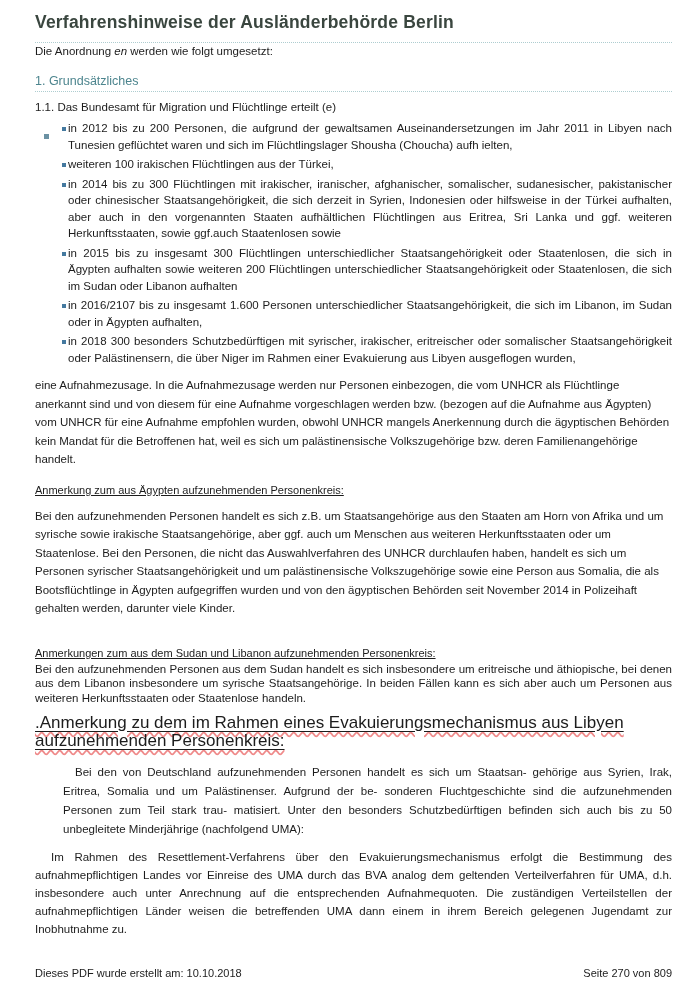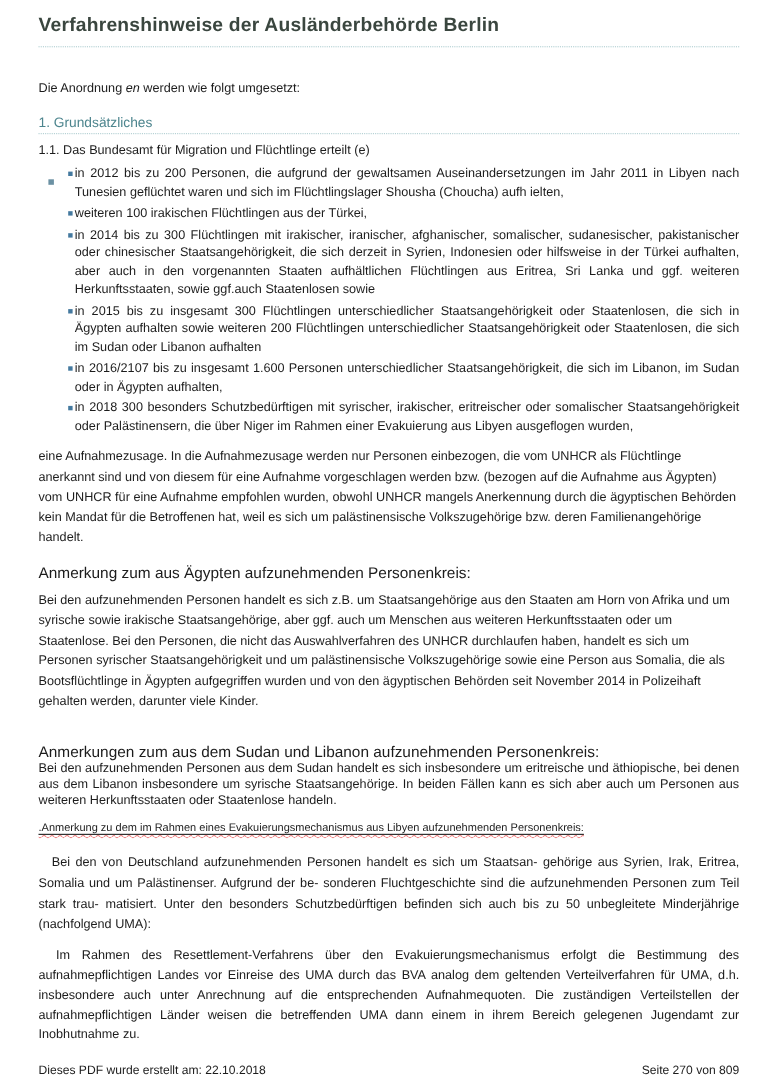--- a/index.html
+++ b/index.html
@@ -16,21 +16,21 @@
 
   .doc-title {
     font-size: 17.5px;
     font-weight: bold;
     color: #3a463f;
     letter-spacing: 0.2px;
     padding-bottom: 9px;
     border-bottom: 1px dotted #aecdd0;
   }
 
-  .intro { margin-top: 30px; font-size: 11.5px; line-height: 16px; }
+  .intro { font-size: 11.5px; line-height: 16px; }
 
   .h-section {
     margin-top: 15px;
     font-size: 12.5px;
     font-weight: normal;
     color: #4d858e;
     padding-bottom: 3px;
     border-bottom: 1px dotted #aecdd0;
   }
 
@@ -49,33 +49,34 @@
     text-align: justify;
     padding-left: 6px;
   }
 
   .para { font-size: 11.5px; line-height: 18.5px; }
   .para-left { text-align: left; }
   .para-just { text-align: justify; }
 
   .p-aufnahme { margin-top: 10px; }
   .h-underline {
-    font-size: 14px; line-height: 16px;
+    font-size: 11px; line-height: 16px;
+    text-decoration: underline;
   }
   .h-aegypten { margin-top: 13px; }
   .p-aegypten { margin-top: 9px; }
 
   .h-sudan { margin-top: 27px; }
   .p-sudan { margin-top: 1px; line-height: 14.5px; }
 
-  .h-libyen-wrap { margin-top: 9px; font-size: 10px; line-height: 18px; }
+  .h-libyen-wrap { margin-top: 9px; font-size: 17px; line-height: 18px; }
   .u-red-wavy { text-decoration: underline wavy #ef8a8a; text-underline-offset: 3px; }
   .u-solid { text-decoration: underline solid #1c1c1c; }
 
-  .p-libyen1 { margin-top: 13px; line-height: 19px; text-indent: 12px; }
+  .p-libyen1 { margin-top: 13px; line-height: 19px; text-indent: 12px; margin-left: 28px; }
   .p-libyen2 { margin-top: 9px; line-height: 18px; text-indent: 16px; }
 
   .footer {
     position: absolute;
     left: 35px; right: 28px; bottom: 11px;
     display: flex; justify-content: space-between;
     font-size: 11px; color: #1c1c1c;
   }
 
   .b { font-weight: normal; }
@@ -133,15 +134,15 @@
 
   <p class="h-libyen-wrap"><span class="u-red-wavy"><span class="u-solid">.Anmerkung zu dem im Rahmen eines Evakuierungsmechanismus aus Libyen aufzunehmenden Personenkreis:</span></span></p>
 
   <p class="para para-just p-libyen1">Bei den von Deutschland aufzunehmenden Personen handelt es sich um Staatsan- gehörige aus Syrien, Irak, Eritrea, Somalia und um Palästinenser. Aufgrund der be- sonderen Fluchtgeschichte sind die aufzunehmenden Personen zum Teil stark trau- matisiert. Unter den besonders Schutzbedürftigen befinden sich auch bis zu 50 unbegleitete Minderjährige (nachfolgend UMA):</p>
 
   <p class="para para-just p-libyen2">Im Rahmen des Resettlement-Verfahrens über den Evakuierungsmechanismus erfolgt die Bestimmung des aufnahmepflichtigen Landes vor Einreise des UMA durch das BVA analog dem geltenden Verteilverfahren für UMA, d.h. insbesondere auch unter Anrechnung auf die entsprechenden Aufnahmequoten. Die zuständigen Verteilstellen der aufnahmepflichtigen Länder weisen die betreffenden UMA dann einem in ihrem Bereich gelegenen Jugendamt zur Inobhutnahme zu.</p>
 
 </div>
 
 <div class="footer">
-  <span>Dieses PDF wurde erstellt am: 22.10.2018</span>
+  <span>Dieses PDF wurde erstellt am: 10.10.2018</span>
   <span>Seite 270 von 809</span>
 </div>
 
 </body></html>

